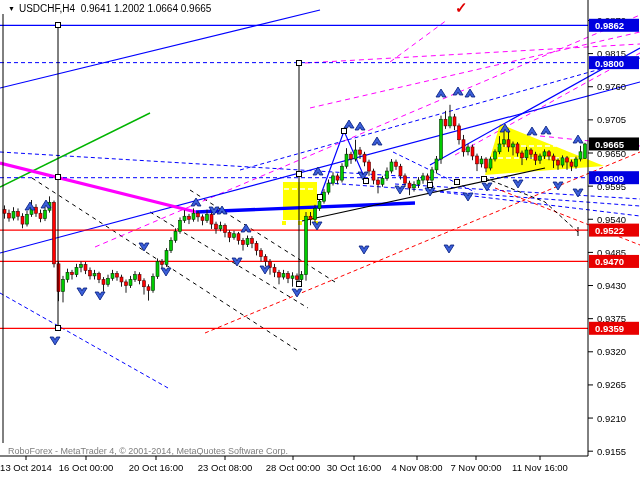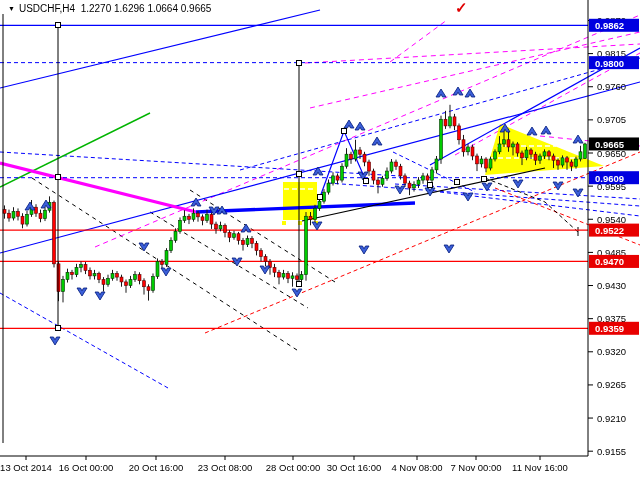--- a/index.html
+++ b/index.html
@@ -425,15 +425,16 @@
       <text x="595" y="147.9639999999998" font-size="9.5" font-weight="bold" font-family="&quot;Liberation Sans&quot;,sans-serif" fill="#ffffff">0.9665</text>
       <rect x="589" y="171.1984000000001" width="50" height="13" fill="#0000e0"></rect>
       <text x="595" y="181.6984000000001" font-size="9.5" font-weight="bold" font-family="&quot;Liberation Sans&quot;,sans-serif" fill="#ffffff">0.9609</text>
       <rect x="589" y="223.60719999999966" width="50" height="13" fill="#e80000"></rect>
       <text x="595" y="234.10719999999966" font-size="9.5" font-weight="bold" font-family="&quot;Liberation Sans&quot;,sans-serif" fill="#ffffff">0.9522</text>
       <rect x="589" y="254.9320000000002" width="50" height="13" fill="#e80000"></rect>
       <text x="595" y="265.4320000000002" font-size="9.5" font-weight="bold" font-family="&quot;Liberation Sans&quot;,sans-serif" fill="#ffffff">0.9470</text>
       <rect x="589" y="321.7984000000002" width="50" height="13" fill="#e80000"></rect>
       <text x="595" y="332.2984000000002" font-size="9.5" font-weight="bold" font-family="&quot;Liberation Sans&quot;,sans-serif" fill="#ffffff">0.9359</text>
     </svg>
-  <div class="title"><span class="caret">▼</span><span>USDCHF,H4</span>  <span>1.2270</span> <span>1.6296</span> <span>1.0664</span> <span>0.9665</span></div>
+  <div class="title"><span class="caret">▼</span><span>USDCHF,H4</span>  <span>0.9641</span> <span>1.2002</span> <span>1.0664</span> <span>0.9665</span></div>
   <div class="check">✓</div>
+  <div class="wm">RoboForex - MetaTrader 4, © 2001-2014, MetaQuotes Software Corp.</div>
 </div>
 
 </body></html>

